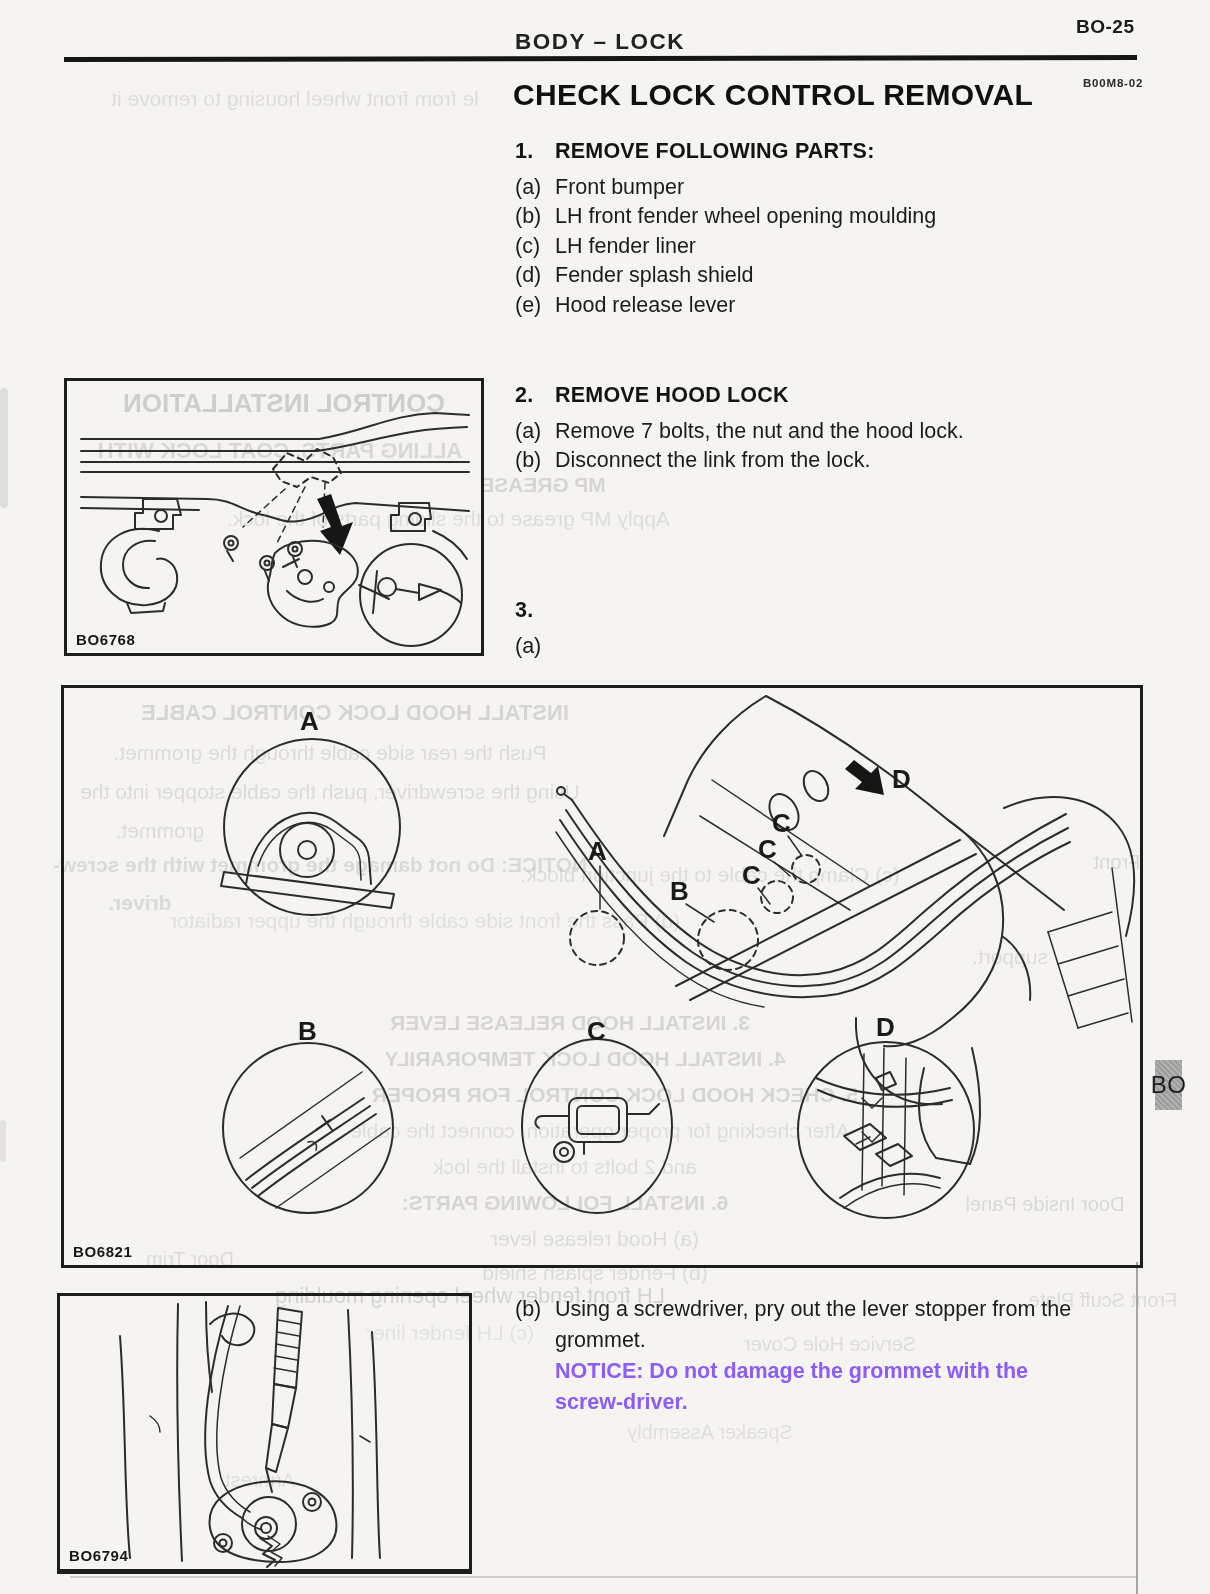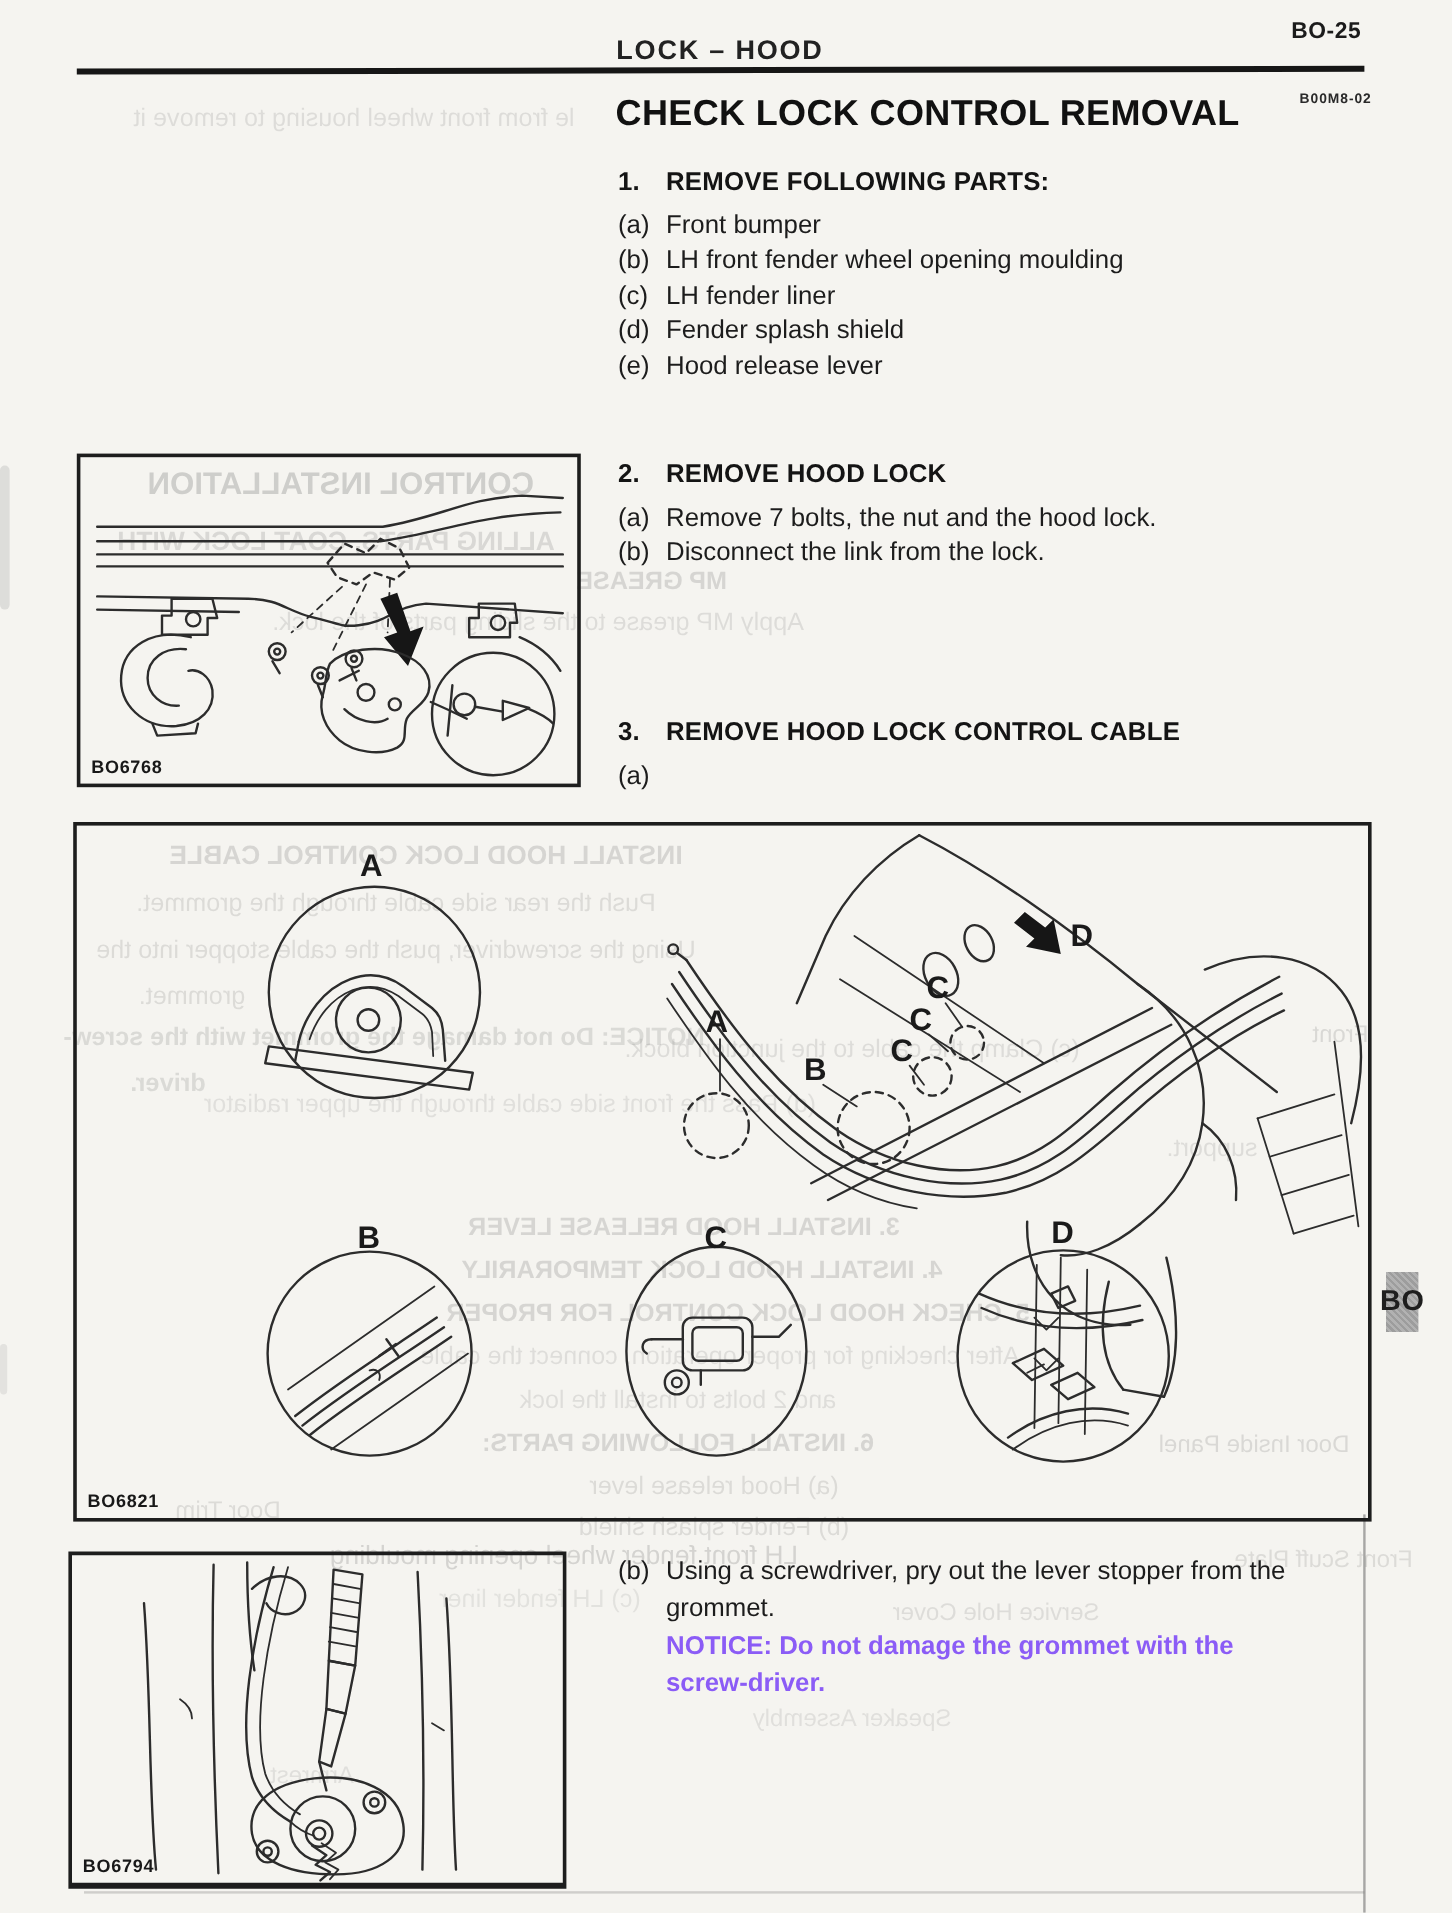--- a/index.html
+++ b/index.html
@@ -35,21 +35,21 @@
   .fig1{left:64px;top:378px;width:414px;height:272px;}
   .fig2{left:61px;top:685px;width:1076px;height:577px;}
   .fig3{left:57px;top:1293px;width:409px;height:273px;border-bottom-width:5px;}
   .figure svg{position:absolute;left:0;top:0;width:100%;height:100%;}
   .fig-label{position:absolute;left:9px;bottom:5px;font-weight:700;font-size:15px;letter-spacing:0.6px;color:#181818;z-index:4;}
   
   .side-tab{
     left:1155px;top:1060px;width:27px;height:50px;z-index:5;
     background:repeating-linear-gradient(45deg,#9d9d9d 0 2px,#b2b2b2 2px 4px);
     display:flex;align-items:center;justify-content:center;
-    font-weight:700;font-size:24px;color:#1e1e1e;letter-spacing:0.5px;
+    font-weight:400;font-size:24px;color:#1e1e1e;letter-spacing:0.5px;
   }
   
   .vline{left:1136px;top:1262px;width:2px;height:332px;background:#666;opacity:0.55;z-index:1;}
   .smudge-line{left:70px;top:1576px;width:1067px;height:2px;background:#777;opacity:0.3;z-index:1;}
   .smudge-a{left:0;top:388px;width:8px;height:120px;background:#999;opacity:0.25;border-radius:4px;z-index:1;}
   .smudge-b{left:0;top:1120px;width:6px;height:42px;background:#999;opacity:0.2;border-radius:3px;z-index:1;}
   
   .bleed{
     position:absolute;transform:scaleX(-1);
     color:#6d6d6d;white-space:nowrap;text-align:center;
@@ -99,21 +99,21 @@
 <div class="bleed" style="left:700px;top:1332px;width:260px;font-size:20px;opacity:.17">Service Hole Cover</div>
 <div class="bleed" style="left:590px;top:1420px;width:240px;font-size:20px;opacity:.15">Speaker Assembly</div>
 <div class="bleed" style="left:180px;top:1468px;width:160px;font-size:20px;opacity:.15">Armrest</div>
 
 <div class="abs vline"></div>
 <div class="abs smudge-line"></div>
 <div class="abs smudge-a"></div>
 <div class="abs smudge-b"></div>
 
 <header>
-  <div class="abs section-header">LOCK – HOOD</div>
+  <div class="abs section-header">BODY – LOCK</div>
   <div class="abs page-number">BO-25</div>
   <div class="abs header-rule"></div>
   <div class="abs article-code">B00M8-02</div>
   <h1 class="abs doc-title" style="margin:0">CHECK LOCK CONTROL REMOVAL</h1>
 </header>
 
 <section class="step" style="top:137px">
   <div class="step-head">
     <span class="col">1.</span>
     <span>REMOVE FOLLOWING PARTS:</span>
@@ -155,21 +155,20 @@
     <div class="item">
         <span class="col">(b)</span>
         <span>Disconnect the link from the lock.</span>
       </div>
   </div>
 </section>
 
 <section class="step" style="top:596px">
   <div class="step-head">
     <span class="col">3.</span>
-    <span>REMOVE HOOD LOCK CONTROL CABLE</span>
   </div>
   <div class="step-items">
     <div class="item">
         <span class="col">(a)</span>
       </div>
   </div>
 </section>
 
 <section class="para-block">
   <span class="col" style="font-size:21.5px;line-height:31px">(b)</span>

